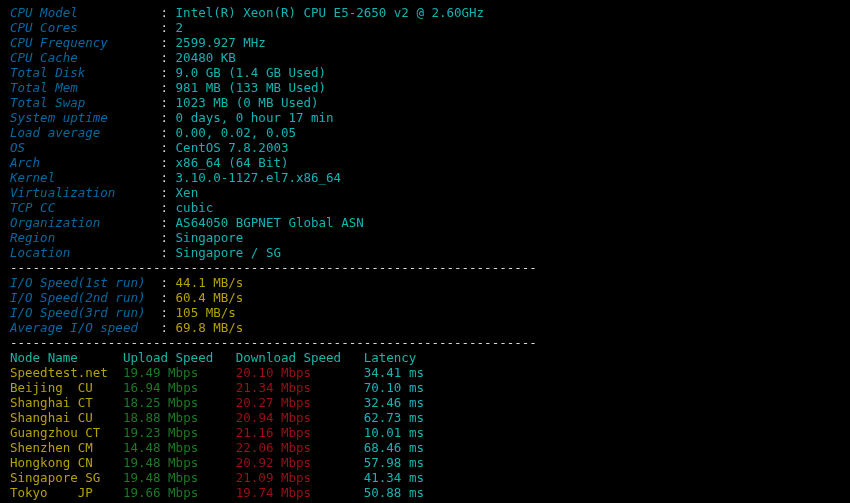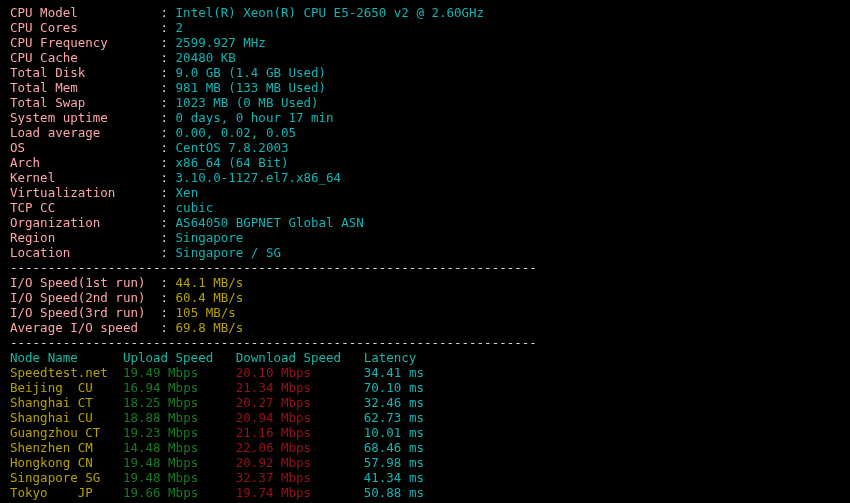--- a/index.html
+++ b/index.html
@@ -26,21 +26,22 @@
     box-sizing: border-box;
   }
   .line {
     height: 15px;
     line-height: 15px;
     white-space: pre;
     padding-left: 10px;
     letter-spacing: 0px;
   }
   .label {
-    color: #fca5a5;
+    color: #0369a1;
+    font-style: italic;
   }
   .colon {
     color: #d8d8d8;
   }
   .val-cyan {
     color: #12b3b3;
   }
   .val-yellow {
     color: #b5a000;
   }
@@ -114,16 +115,16 @@
     </div>
   <div id="speedtest-block">
       <div class="line"><span class="hdr">Node Name      </span><span class="hdr">Upload Speed   </span><span class="hdr">Download Speed   </span><span class="hdr">Latency</span></div>
       <div class="line"><span class="node-name">Speedtest.net</span><span class="node-name"> </span><span class="node-isp"></span><span> </span><span class="up">19.49 Mbps     </span><span class="down">20.10 Mbps       </span><span class="lat">34.41 ms</span></div>
       <div class="line"><span class="node-name">Beijing</span><span class="node-name">  </span><span class="node-isp">CU</span><span>    </span><span class="up">16.94 Mbps     </span><span class="down">21.34 Mbps       </span><span class="lat">70.10 ms</span></div>
       <div class="line"><span class="node-name">Shanghai</span><span class="node-name"> </span><span class="node-isp">CT</span><span>    </span><span class="up">18.25 Mbps     </span><span class="down">20.27 Mbps       </span><span class="lat">32.46 ms</span></div>
       <div class="line"><span class="node-name">Shanghai</span><span class="node-name"> </span><span class="node-isp">CU</span><span>    </span><span class="up">18.88 Mbps     </span><span class="down">20.94 Mbps       </span><span class="lat">62.73 ms</span></div>
       <div class="line"><span class="node-name">Guangzhou</span><span class="node-name"> </span><span class="node-isp">CT</span><span>   </span><span class="up">19.23 Mbps     </span><span class="down">21.16 Mbps       </span><span class="lat">10.01 ms</span></div>
       <div class="line"><span class="node-name">Shenzhen</span><span class="node-name"> </span><span class="node-isp">CM</span><span>    </span><span class="up">14.48 Mbps     </span><span class="down">22.06 Mbps       </span><span class="lat">68.46 ms</span></div>
       <div class="line"><span class="node-name">Hongkong</span><span class="node-name"> </span><span class="node-isp">CN</span><span>    </span><span class="up">19.48 Mbps     </span><span class="down">20.92 Mbps       </span><span class="lat">57.98 ms</span></div>
-      <div class="line"><span class="node-name">Singapore</span><span class="node-name"> </span><span class="node-isp">SG</span><span>   </span><span class="up">19.48 Mbps     </span><span class="down">32.37 Mbps       </span><span class="lat">41.34 ms</span></div>
+      <div class="line"><span class="node-name">Singapore</span><span class="node-name"> </span><span class="node-isp">SG</span><span>   </span><span class="up">19.48 Mbps     </span><span class="down">21.09 Mbps       </span><span class="lat">41.34 ms</span></div>
       <div class="line"><span class="node-name">Tokyo</span><span class="node-name">    </span><span class="node-isp">JP</span><span>    </span><span class="up">19.66 Mbps     </span><span class="down">19.74 Mbps       </span><span class="lat">50.88 ms</span></div>
     </div>
 </div>
 
 </body></html>

